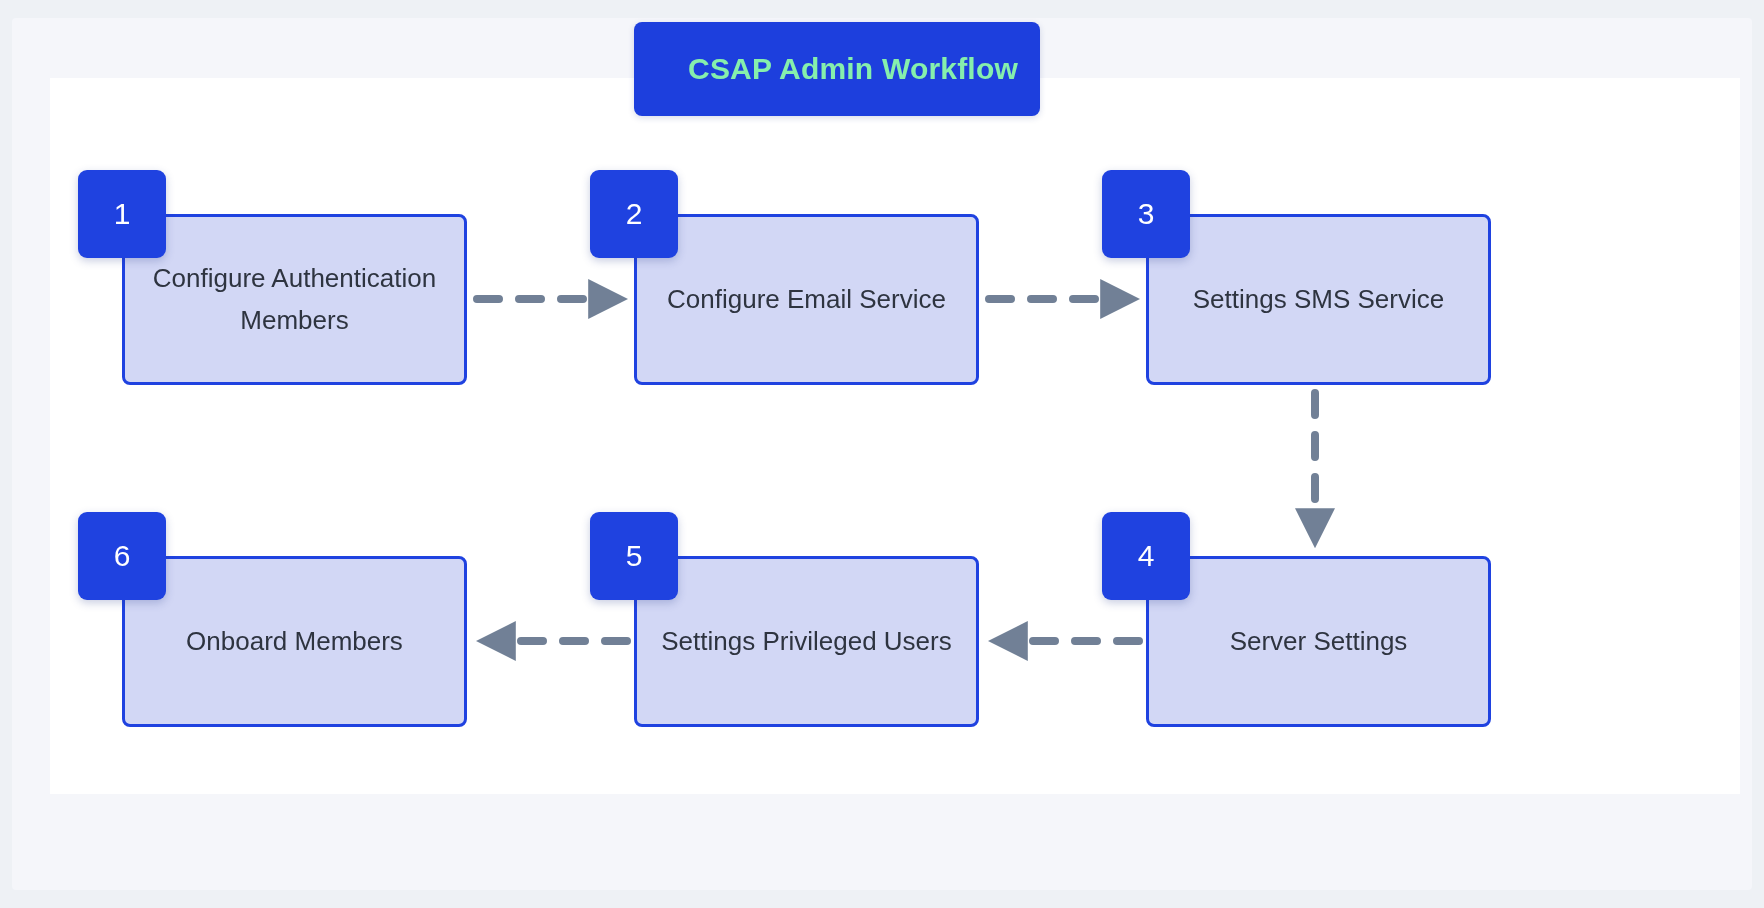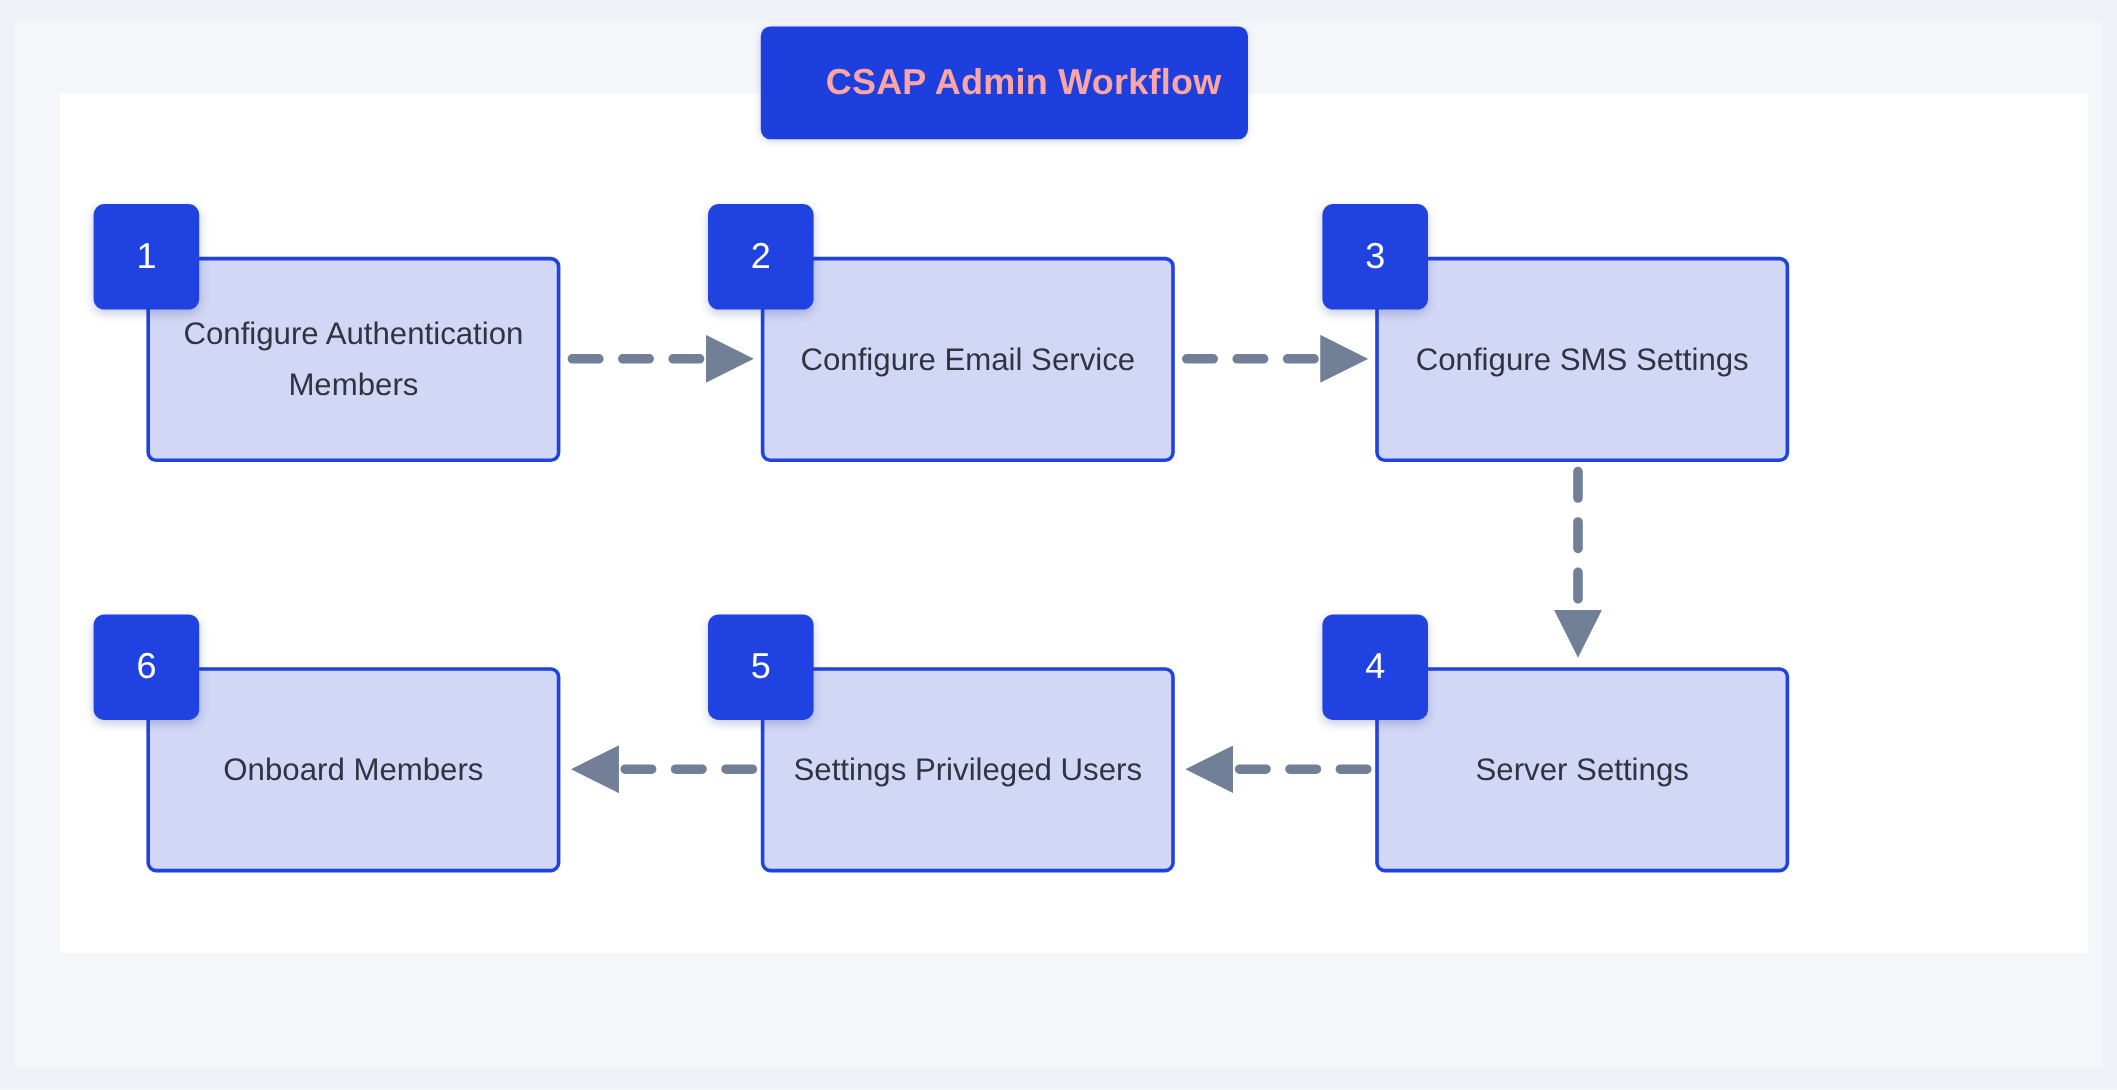--- a/index.html
+++ b/index.html
@@ -43,21 +43,21 @@
     height: 94px;
     background: #1d3fdd;
     border-radius: 8px;
     display: flex;
     align-items: center;
     justify-content: center;
     box-shadow: 0 2px 6px rgba(40,60,140,0.18);
     z-index: 30;
   }
   #title-banner .title-text {
-    color: #fca5a5;
+    color: #86efac;
     font-size: 30px;
     font-weight: bold;
     letter-spacing: 0.2px;
     white-space: nowrap;
     margin-left: 32px;
   }
 
   
   .node {
     position: absolute;
@@ -202,21 +202,21 @@
   <div class="node-box">
     <span class="node-label">Configure Email Service</span>
   </div>
   <div class="node-badge">
     <span class="node-badge-num">2</span>
   </div>
 </div>
 
 <div class="node" id="node-3">
   <div class="node-box">
-    <span class="node-label">Configure SMS Settings</span>
+    <span class="node-label">Settings SMS Service</span>
   </div>
   <div class="node-badge">
     <span class="node-badge-num">3</span>
   </div>
 </div>
 
 <div class="node" id="node-4">
   <div class="node-box">
     <span class="node-label">Server Settings</span>
   </div>

